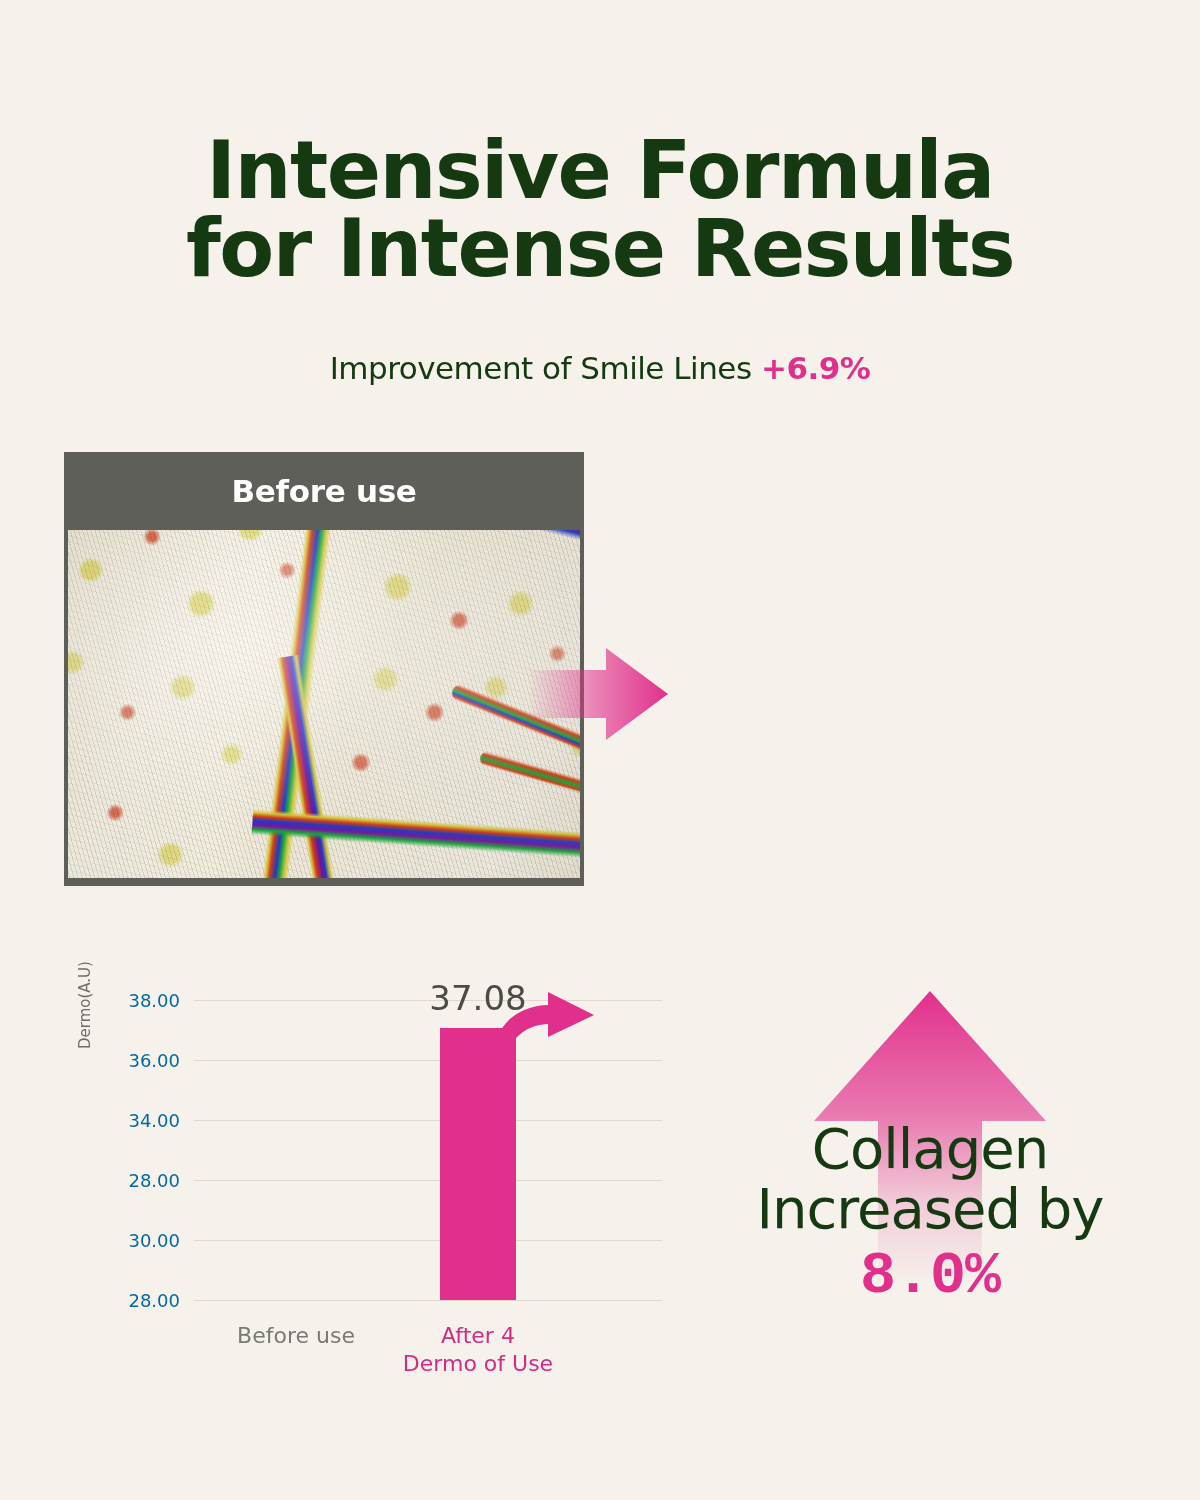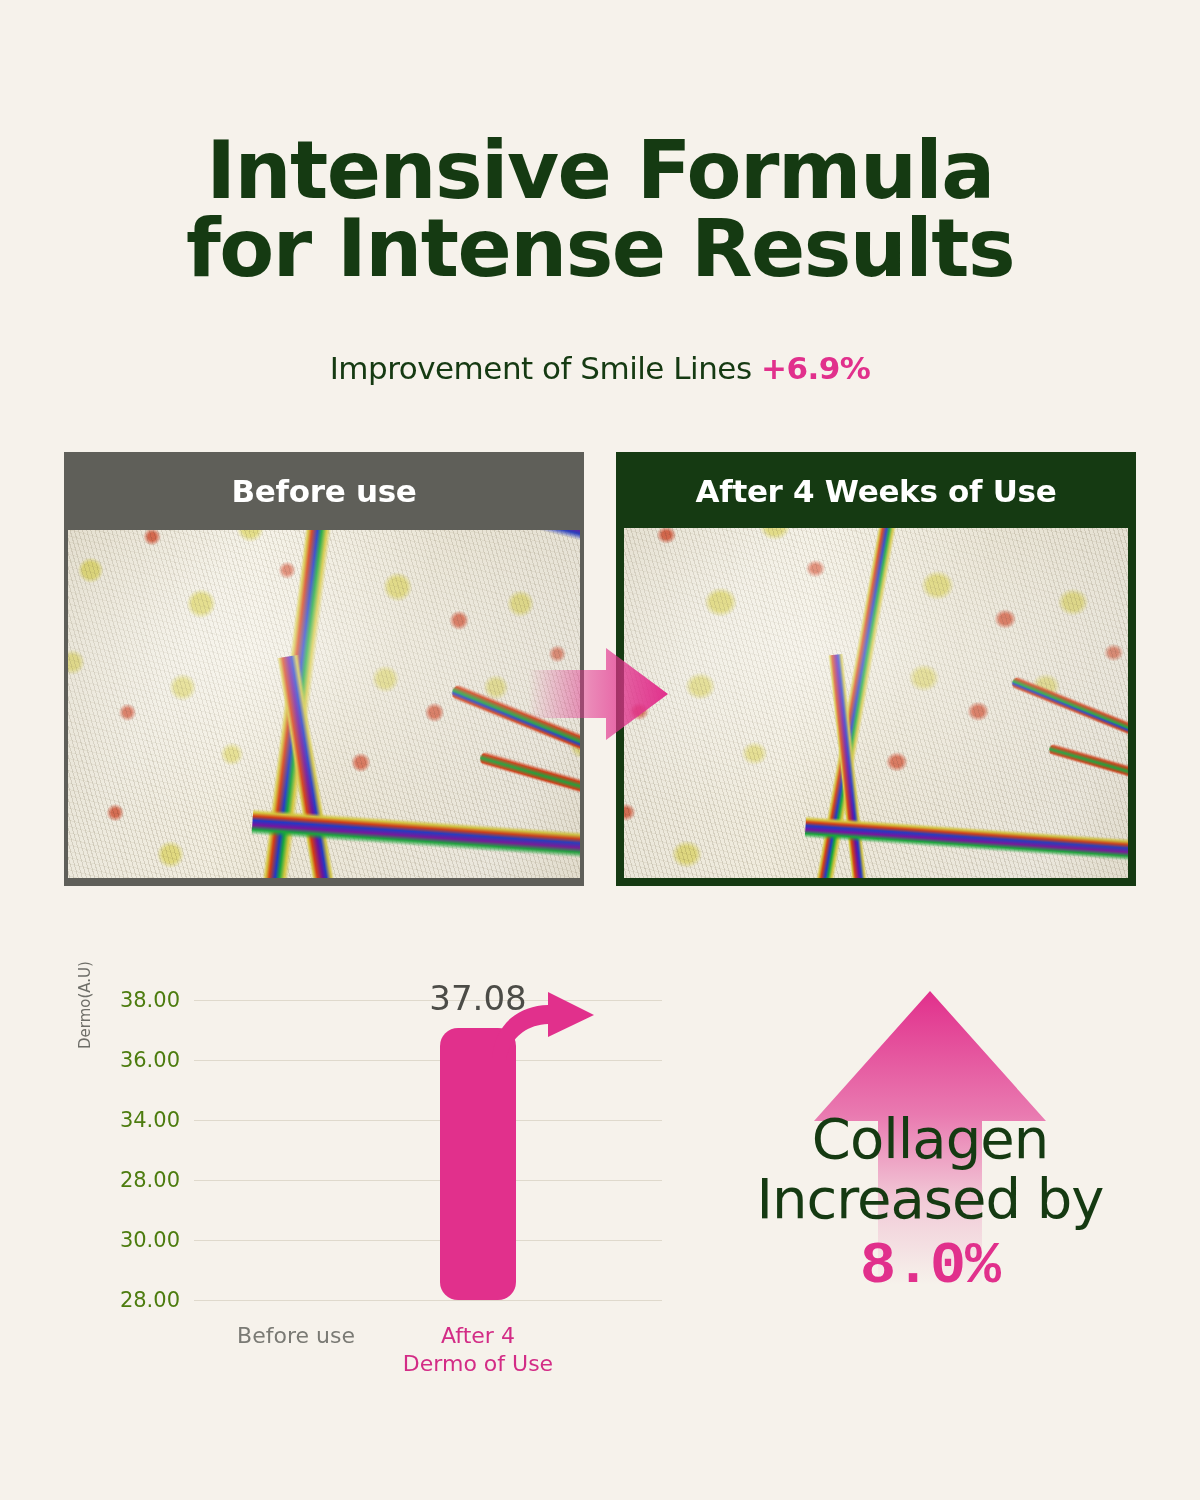--- a/index.html
+++ b/index.html
@@ -288,30 +288,29 @@
     left: 0;
     width: 100%;
     height: 1px;
     background: #DFD9CC;
   }
   .ytick {
     position: absolute;
     right: 100%;
     margin-right: 14px;
     transform: translateY(-50%);
-    color: #4d7c0f;
-    font-family: "DejaVu Sans", sans-serif;
-    font-size: 21px;
+    color: #0369a1;
+    font-family: "DejaVu Sans", sans-serif;
+    font-size: 18px;
     white-space: nowrap;
   }
   .bar {
     position: absolute;
     bottom: 0;
     width: 76px;
-    border-radius: 18px;
   }
   .bar.b0 { left: 64px;  background: #CFCFCF; }
   .bar.b1 { left: 246px; background: #E1308C; }
   .bar-value {
     position: absolute;
     bottom: 100%;
     left: 50%;
     transform: translateX(-50%);
     margin-bottom: 10px;
     font-family: "DejaVu Sans", sans-serif;
@@ -349,21 +348,21 @@
   .up-arrow {
     position: absolute;
     left: 130px;
     top: 0;
     width: 240px;
     height: 300px;
   }
   .callout-text {
     position: absolute;
     left: 0;
-    top: 124px;
+    top: 134px;
     width: 500px;
     text-align: center;
     color: #153A12;
     font-family: "DejaVu Sans", sans-serif;
     font-size: 56px;
     line-height: 1.08;
     letter-spacing: -1px;
   }
   .callout-text .big-pct {
     display: block;
@@ -398,34 +397,20 @@
         <div class="ridge ridge-v1"></div>
         <div class="ridge ridge-v2"></div>
         <div class="ridge ridge-h1"></div>
         <div class="ridge ridge-h2"></div>
         <div class="ridge ridge-s1"></div>
         <div class="ridge ridge-s2"></div>
         <div class="skin-shade"></div>
       </div>
     </div>
 
-    <div class="panel after">
-      <div class="panel-title">After 4 Weeks of Use</div>
-      <div class="skin">
-        <div class="skin-base" style="transform: scaleX(1.12) translateX(-3%);"></div>
-        <div class="skin-weave"></div>
-        <div class="ridge ridge-v1" style="left:44%;width:18px;transform:rotate(10deg);"></div>
-        <div class="ridge ridge-v2" style="left:43%;width:15px;transform:rotate(-6deg);"></div>
-        <div class="ridge ridge-h1" style="top:86%;height:22px;"></div>
-        <div class="ridge ridge-h2" style="left:76%;top:-10%;height:26px;"></div>
-        <div class="ridge ridge-s1" style="left:76%;top:50%;height:13px;"></div>
-        <div class="ridge ridge-s2" style="left:84%;top:66%;height:12px;"></div>
-        <div class="skin-shade"></div>
-      </div>
-    </div>
   </div>
 
   <div class="transition-arrow">
     <svg viewBox="0 0 140 92" width="140" height="92" aria-hidden="true">
       <defs>
         <linearGradient id="transGrad" x1="0" y1="0" x2="1" y2="0">
           <stop offset="0%" stop-color="#E1308C" stop-opacity="0"></stop>
           <stop offset="45%" stop-color="#E1308C" stop-opacity="0.55"></stop>
           <stop offset="100%" stop-color="#E1308C" stop-opacity="1"></stop>
         </linearGradient>

